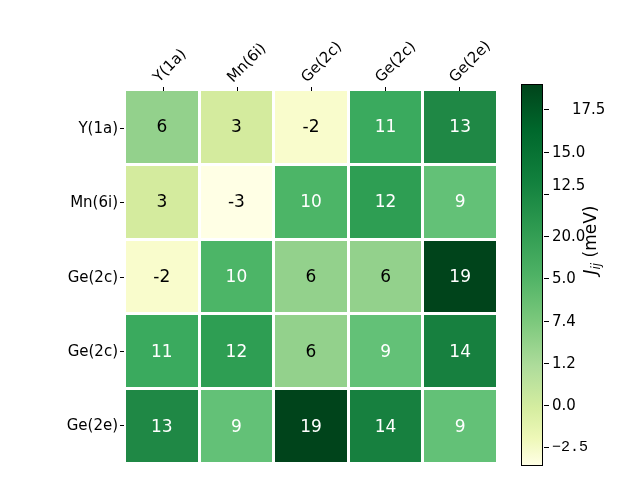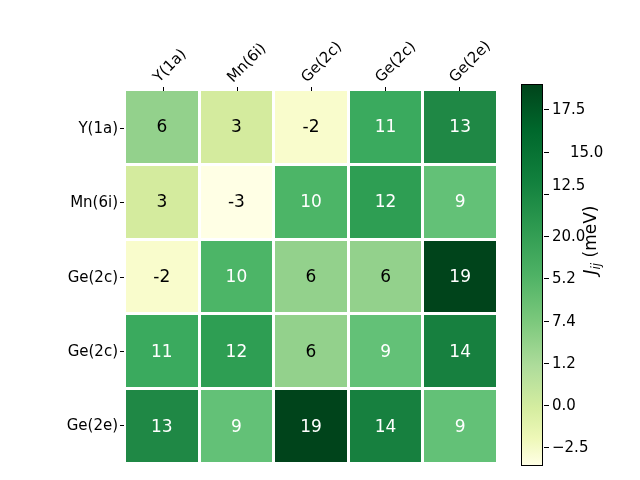--- a/index.html
+++ b/index.html
@@ -188,33 +188,33 @@
       <div class="cell" style="background: rgb(0, 68, 27); color: rgb(255, 255, 255);">19</div>
       <div class="cell" style="background: rgb(23, 128, 63); color: rgb(255, 255, 255);">14</div>
       <div class="cell" style="background: rgb(99, 193, 119); color: rgb(255, 255, 255);">9</div>
     </div>
 
   <div id="colorbar">
     <div id="cbar-gradient" style="background: linear-gradient(rgb(0, 68, 27) 0%, rgb(0, 104, 44) 12%, rgb(17, 128, 61) 25%, rgb(47, 155, 81) 38%, rgb(78, 178, 101) 50%, rgb(123, 200, 124) 62%, rgb(174, 220, 155) 74%, rgb(213, 237, 160) 85%, rgb(238, 248, 184) 93%, rgb(255, 255, 229) 100%);"></div>
   </div>
   <div id="cbar-ticks">
       <div class="cbtick" style="top: 447.407px;"></div>
-      <div class="cblabel" style="top: 447.407px;">−2.5</div>
+      <div class="cblabel" style="top: 447.407px; font-family: Liberation Mono, monospace;">−2.5</div>
       <div class="cbtick" style="top: 405.15px;"></div>
       <div class="cblabel" style="top: 405.15px;">0.0</div>
       <div class="cbtick" style="top: 362.894px;"></div>
       <div class="cblabel" style="top: 362.894px;">1.2</div>
       <div class="cbtick" style="top: 320.637px;"></div>
       <div class="cblabel" style="top: 320.637px;">7.4</div>
       <div class="cbtick" style="top: 278.381px;"></div>
-      <div class="cblabel" style="top: 278.381px;">5.2</div>
+      <div class="cblabel" style="top: 278.381px;">5.0</div>
       <div class="cbtick" style="top: 236.124px;"></div>
       <div class="cblabel" style="top: 236.124px;">20.0</div>
       <div class="cbtick" style="top: 193.867px;"></div>
       <div class="cblabel" style="top: 185px;">12.5</div>
       <div class="cbtick" style="top: 151.611px;"></div>
-      <div class="cblabel" style="top: 151.611px; margin-left: 18px;">15.0</div>
+      <div class="cblabel" style="top: 151.611px;">15.0</div>
       <div class="cbtick" style="top: 109.354px;"></div>
-      <div class="cblabel" style="top: 109.354px;">17.5</div>
+      <div class="cblabel" style="top: 109.354px; margin-left: 20px;">17.5</div>
     </div>
   <div id="cbar-title"><span class="ital">J</span><span class="sub">ij</span><span> (meV)</span></div>
 
 </div>
 
 </body></html>

